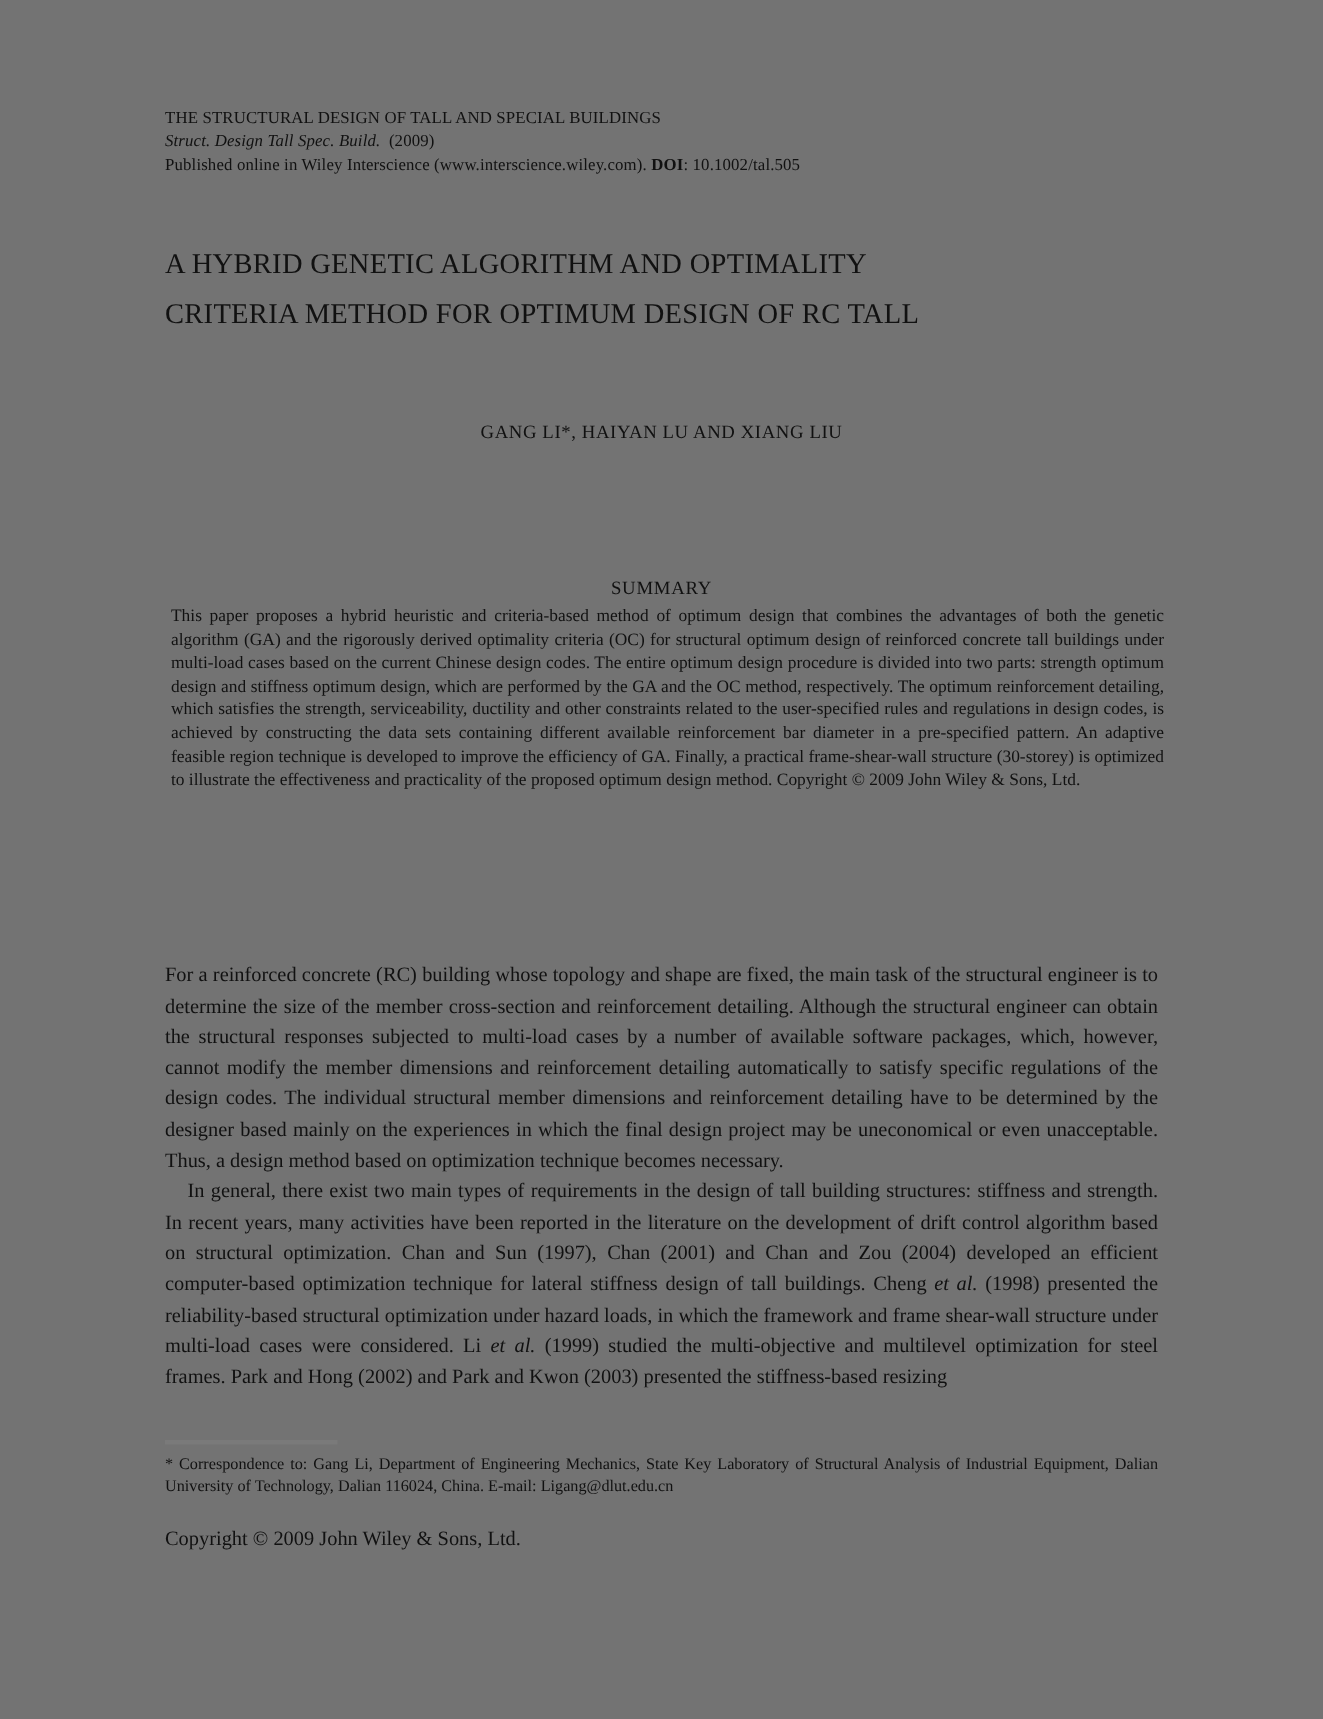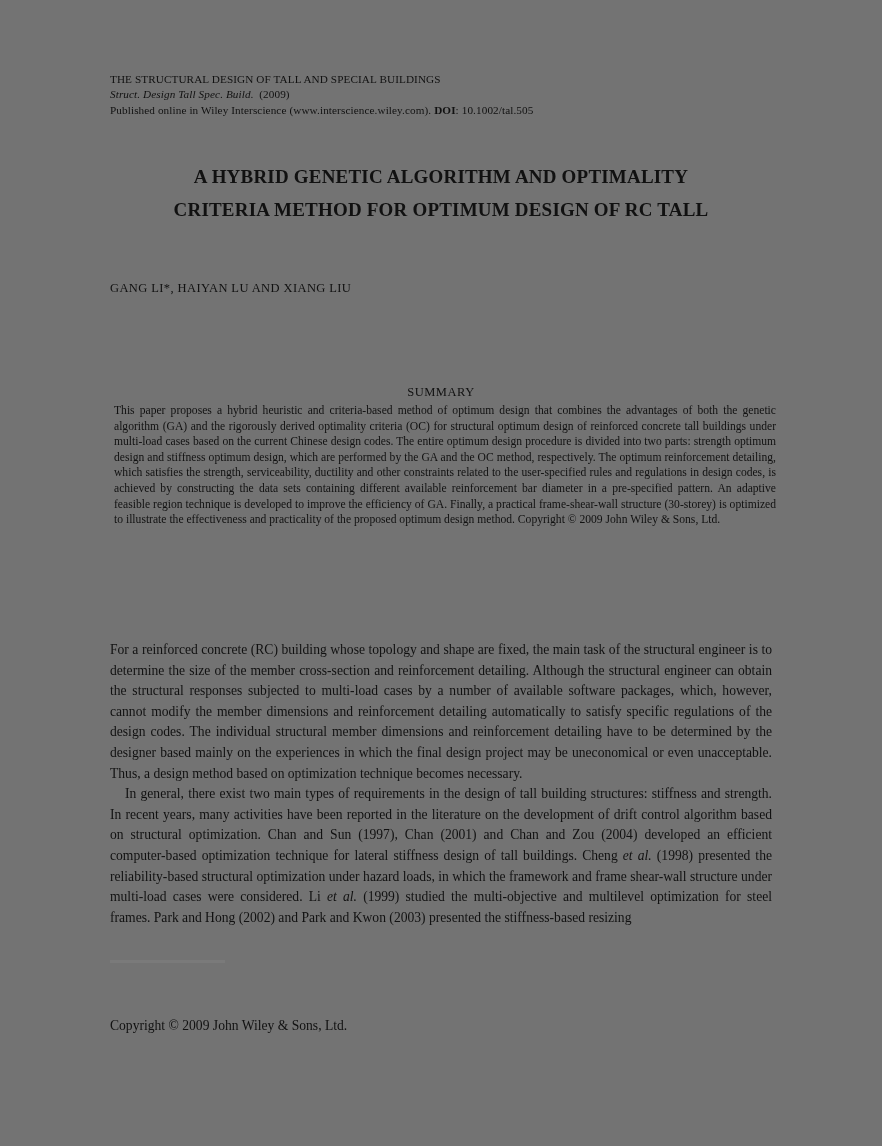--- a/index.html
+++ b/index.html
@@ -30,30 +30,29 @@
     letter-spacing: 0.1px;
   }
   .journal-header .cite i { font-style: italic; }
   .journal-header .pub b { font-weight: bold; }
 
   
   .paper-title {
     top: 160px;
     margin: 0;
     font-size: 19px;
-    font-weight: bold;
+    font-weight: normal;
     line-height: 33px;
-    text-align: center;
     letter-spacing: 0.2px;
   }
 
   
   .authors {
     top: 281px;
-    text-align: left;
+    text-align: center;
     font-size: 12.5px;
     letter-spacing: 0.4px;
   }
   .affiliations {
     top: 299px;
     text-align: center;
     font-style: italic;
     font-size: 11.4px;
     line-height: 16px;
   }
@@ -137,17 +136,18 @@
   <p class="col abstract">This paper proposes a hybrid heuristic and criteria-based method of optimum design that combines the advantages of both the genetic algorithm (GA) and the rigorously derived optimality criteria (OC) for structural optimum design of reinforced concrete tall buildings under multi-load cases based on the current Chinese design codes. The entire optimum design procedure is divided into two parts: strength optimum design and stiffness optimum design, which are performed by the GA and the OC method, respectively. The optimum reinforcement detailing, which satisfies the strength, serviceability, ductility and other constraints related to the user-specified rules and regulations in design codes, is achieved by constructing the data sets containing different available reinforcement bar diameter in a pre-specified pattern. An adaptive feasible region technique is developed to improve the efficiency of GA. Finally, a practical frame-shear-wall structure (30-storey) is optimized to illustrate the effectiveness and practicality of the proposed optimum design method. Copyright © 2009 John Wiley &amp; Sons, Ltd.</p>
 
 
   <div class="col body-block">
     <p>For a reinforced concrete (RC) building whose topology and shape are fixed, the main task of the structural engineer is to determine the size of the member cross-section and reinforcement detailing. Although the structural engineer can obtain the structural responses subjected to multi-load cases by a number of available software packages, which, however, cannot modify the member dimensions and reinforcement detailing automatically to satisfy specific regulations of the design codes. The individual structural member dimensions and reinforcement detailing have to be determined by the designer based mainly on the experiences in which the final design project may be uneconomical or even unacceptable. Thus, a design method based on optimization technique becomes necessary.</p>
     <p class="indented">In general, there exist two main types of requirements in the design of tall building structures: stiffness and strength. In recent years, many activities have been reported in the literature on the development of drift control algorithm based on structural optimization. Chan and Sun (1997), Chan (2001) and Chan and Zou (2004) developed an efficient computer-based optimization technique for lateral stiffness design of tall buildings. Cheng <i>et al.</i> (1998) presented the reliability-based structural optimization under hazard loads, in which the framework and frame shear-wall structure under multi-load cases were considered. Li <i>et al.</i> (1999) studied the multi-objective and multilevel optimization for steel frames. Park and Hong (2002) and Park and Kwon (2003) presented the stiffness-based resizing</p>
   </div>
 
   <div class="col footnote-block">
     <div class="footnote-rule"></div>
+    <p class="footnote">* Correspondence to: Gang Li, Department of Engineering Mechanics, State Key Laboratory of Structural Analysis of Industrial Equipment, Dalian University of Technology, Dalian 116024, China. E-mail: Ligang@dlut.edu.cn</p>
   </div>
 
   <div class="col copyright">Copyright © 2009 John Wiley &amp; Sons, Ltd.</div>
 
 </div>
 
 </body></html>

